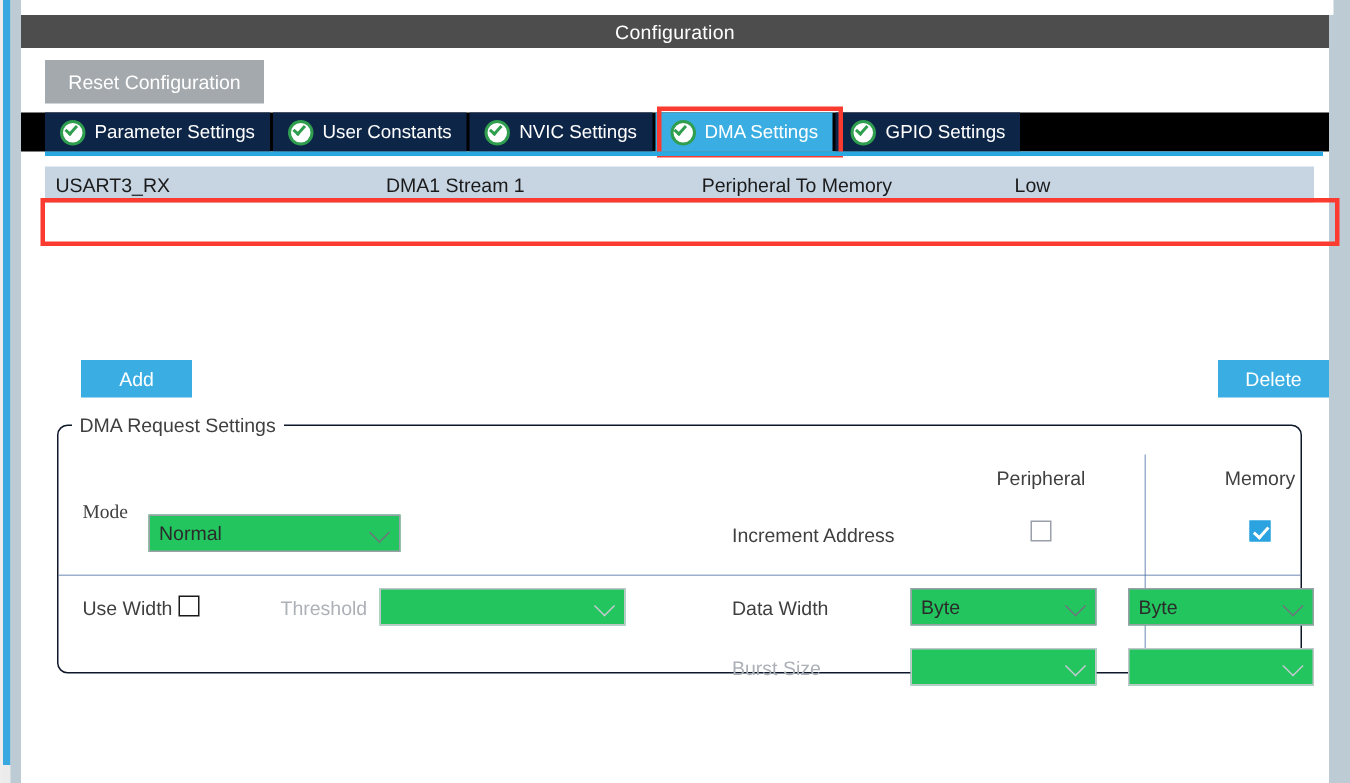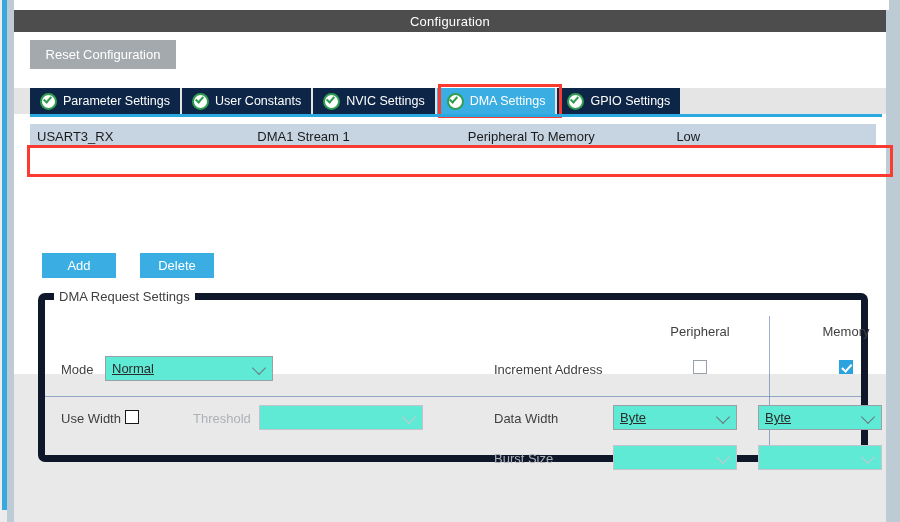--- a/index.html
+++ b/index.html
@@ -65,21 +65,21 @@
     width: 3px; height: 10px;
     background: #ffffff;
   }
 
   
   #config-window {
     position: absolute;
     top: 10px;
     left: 14px;
     width: 872px;
-    height: 364px;
+    height: 512px;
     background: #ffffff;
     box-sizing: border-box;
   }
 
   #title-bar {
     height: 22px;
     background: #4d4d4d;
     color: #ffffff;
     display: flex;
     align-items: center;
@@ -102,23 +102,23 @@
     font-size: 13px;
     padding: 7px 14px;
     cursor: default;
     min-width: 146px;
     text-align: center;
   }
 
   
   #tab-bar {
     position: relative;
-    margin-top: 20px;
+    margin-top: 7px;
     height: 26px;
-    background: #e5e5e5;
+    background: #000000;
     padding-left: 16px;
     display: flex;
     align-items: flex-start;
   }
   #tab-bar::after {
     content: "";
     position: absolute;
     left: 16px;
     right: 4px;
     bottom: -3px;
@@ -222,39 +222,40 @@
     top: 21px;
     width: 866px;
     height: 32px;
     border: 3px solid #fb3b30;
     box-sizing: border-box;
     pointer-events: none;
   }
 
   
   #action-buttons {
-    margin: 105px 0 0 28px;
-    display: flex;
-    gap: 24px;
+    margin: 105px 0 0 40px;
+    display: flex;
+    gap: 10px;
+    justify-content: space-between;
   }
   .action-button {
     background: #3aaee2;
     border: none;
     color: #ffffff;
     font-family: "Liberation Sans", sans-serif;
     font-size: 13px;
     width: 74px;
     height: 25px;
     cursor: default;
   }
 
   
   #dma-request-settings {
     margin: 11px 18px 0 24px;
-    border: 7px solid #0f172a;
+    border: 1px solid #0f172a;
     border-radius: 7px;
     padding: 0;
     height: 173px;
     box-sizing: border-box;
     position: relative;
   }
   #dma-request-settings > legend {
     margin-left: 9px;
     padding: 0 5px;
     font-size: 13px;
@@ -297,30 +298,29 @@
   .field-label {
     position: absolute;
     font-size: 13px;
     color: #3f3f3f;
   }
   .field-label.disabled { color: #adb1b7; }
 
   .combo {
     position: absolute;
     border: 1px solid #9aa0a8;
-    background: #5eead4;
+    background: #22c55e;
     box-sizing: border-box;
     height: 25px;
     display: flex;
     align-items: center;
     font-size: 13px;
     color: #2b2b2b;
     padding-left: 6px;
     cursor: default;
-    text-decoration: underline;
   }
   .combo.disabled { color: #b3b7bd; border-color: #c2c6cc; }
   .combo .chev {
     position: absolute;
     right: 8px;
     top: 50%;
     width: 9px;
     height: 9px;
     margin-top: -6px;
     border-left: 1.5px solid #6f757d;
@@ -352,21 +352,21 @@
     left: 4px;
     top: 1px;
     width: 3.5px;
     height: 7.5px;
     border: solid #ffffff;
     border-width: 0 2px 2px 0;
     transform: rotate(42deg);
   }
 
   
-  #mode-label     { left: 16px;  top: 58px; }
+  #mode-label     { left: 16px;  top: 42px; font-family: Liberation Serif, serif; }
   #mode-combo     { left: 60px;  top: 52px; width: 168px; }
   #usefifo-label  { left: 16px;  top: 107px; }
   #usefifo-check  { left: 80px;  top: 106px; }
   #threshold-label{ left: 148px; top: 107px; }
   #threshold-combo{ left: 214px; top: 101px; width: 164px; }
 
   #increment-label{ left: 449px; top: 58px; }
   #increment-per  { left: 648px; top: 56px; }
   #increment-mem  { left: 794px; top: 56px; }
 

